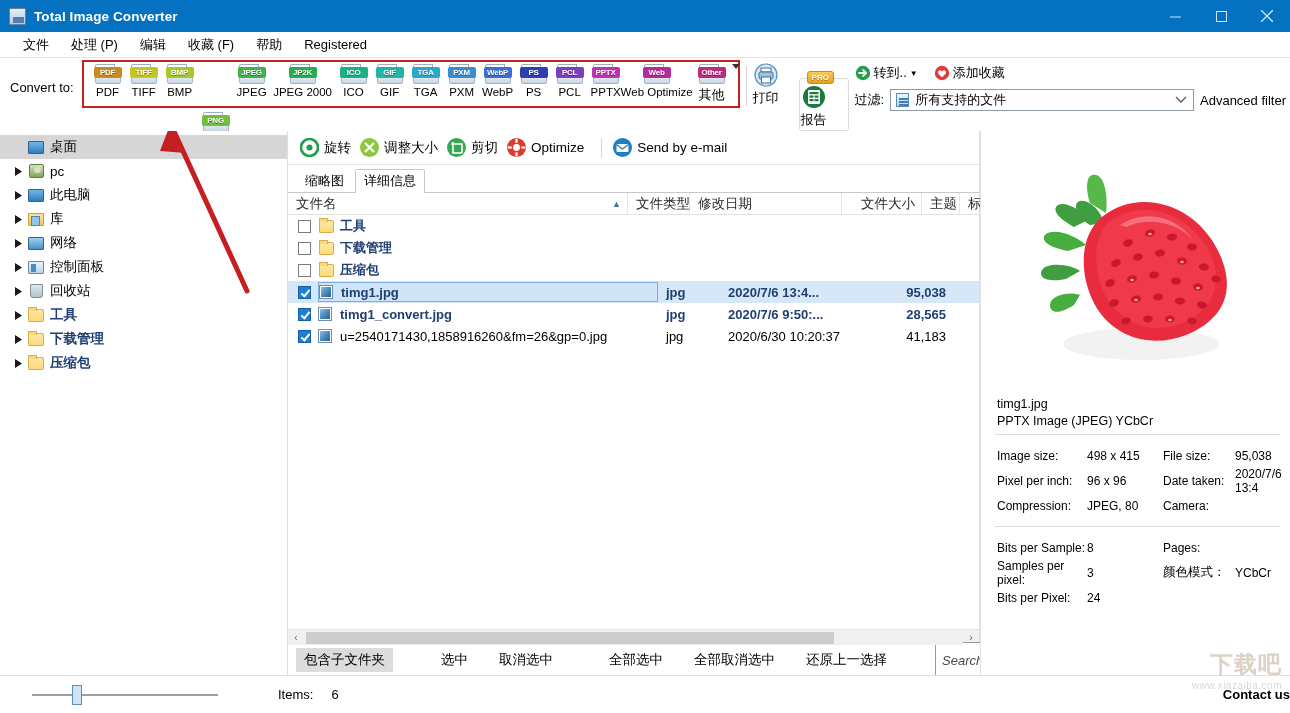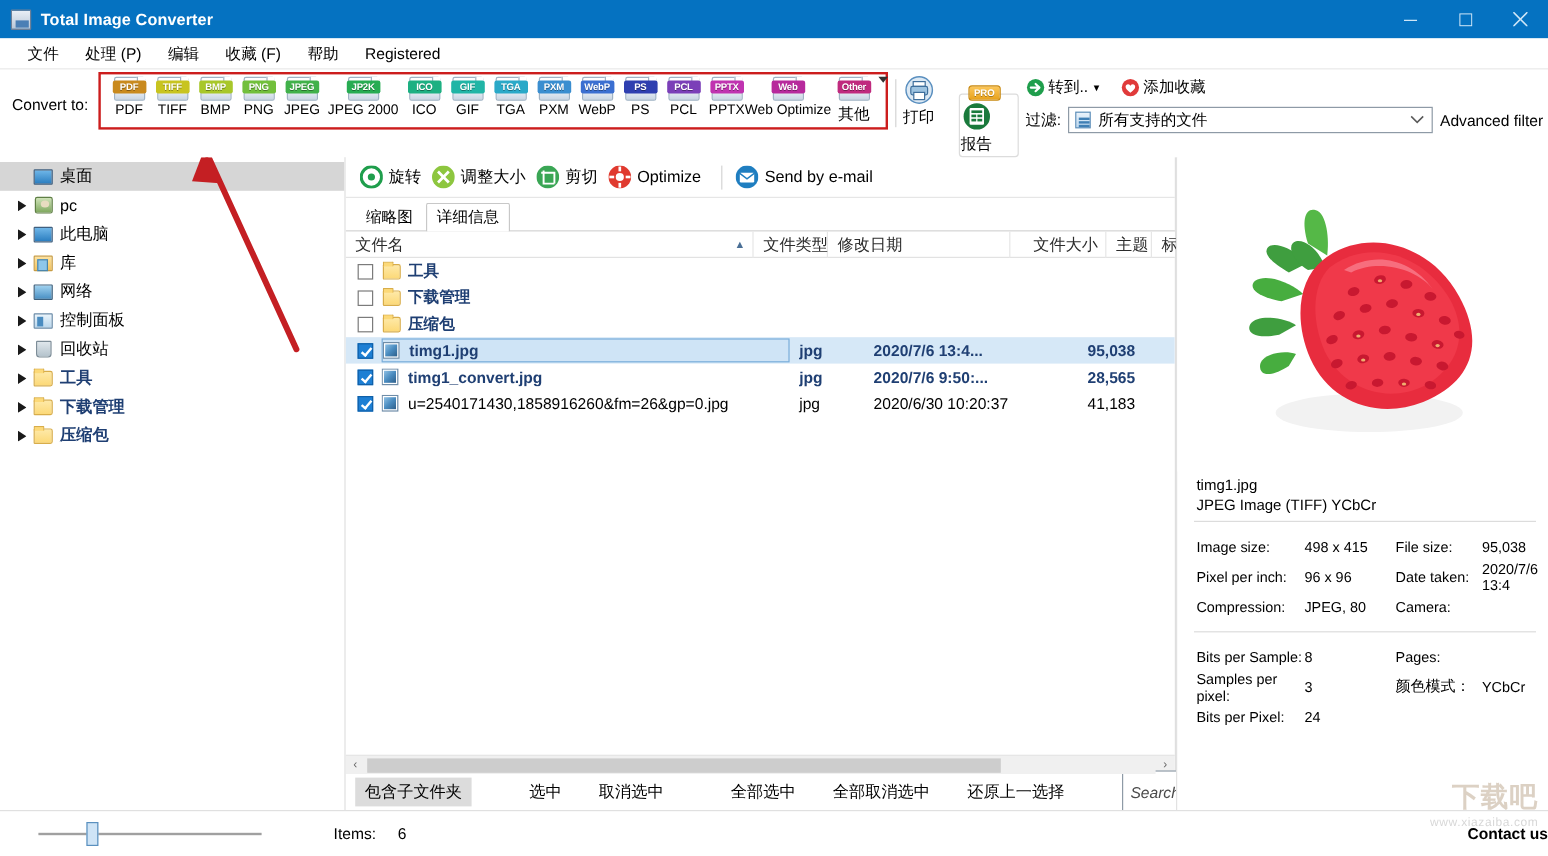--- a/index.html
+++ b/index.html
@@ -614,21 +614,21 @@
           <div class="fmt-label">TIFF</div>
         </div>
         <div class="fmt" style="position: relative;">
           <div class="fmt-icon">
             <div class="sheet"></div>
             <div class="fold"></div>
             <div class="tag" style="background:linear-gradient(#a8c72a, #a8c72a)">BMP</div>
           </div>
           <div class="fmt-label">BMP</div>
         </div>
-        <div class="fmt" style="position: relative;">
+        <div class="fmt" style="position: relative; margin-top: 48px;">
           <div class="fmt-icon">
             <div class="sheet"></div>
             <div class="fold"></div>
             <div class="tag" style="background:linear-gradient(#72bf3c, #72bf3c)">PNG</div>
           </div>
           <div class="fmt-label">PNG</div>
         </div>
         <div class="fmt" style="position: relative;">
           <div class="fmt-icon">
             <div class="sheet"></div>
@@ -1127,21 +1127,21 @@
             <ellipse cx="166" cy="123" rx="1.8" ry="1.3"></ellipse>
             <ellipse cx="116" cy="141" rx="1.8" ry="1.3"></ellipse>
             <ellipse cx="182" cy="149" rx="1.8" ry="1.3"></ellipse>
             <ellipse cx="120" cy="161" rx="1.8" ry="1.3"></ellipse>
             <ellipse cx="154" cy="181" rx="1.8" ry="1.3"></ellipse>
           </g>
         </svg>
       </div>
 
       <div class="info-title">timg1.jpg</div>
-      <div class="info-sub">JPEG Image (TIFF) YCbCr</div>
+      <div class="info-sub">PPTX Image (JPEG) YCbCr</div>
       <div class="hr"></div>
 
       <div class="info-grid" id="info-top">
           <div class="ig-row">
             <div class="ig-k">Image size:</div>
             <div class="ig-v">498 x 415</div>
             <div class="ig-k2">File size:</div>
             <div class="ig-v2">95,038</div>
           </div>
           <div class="ig-row">

